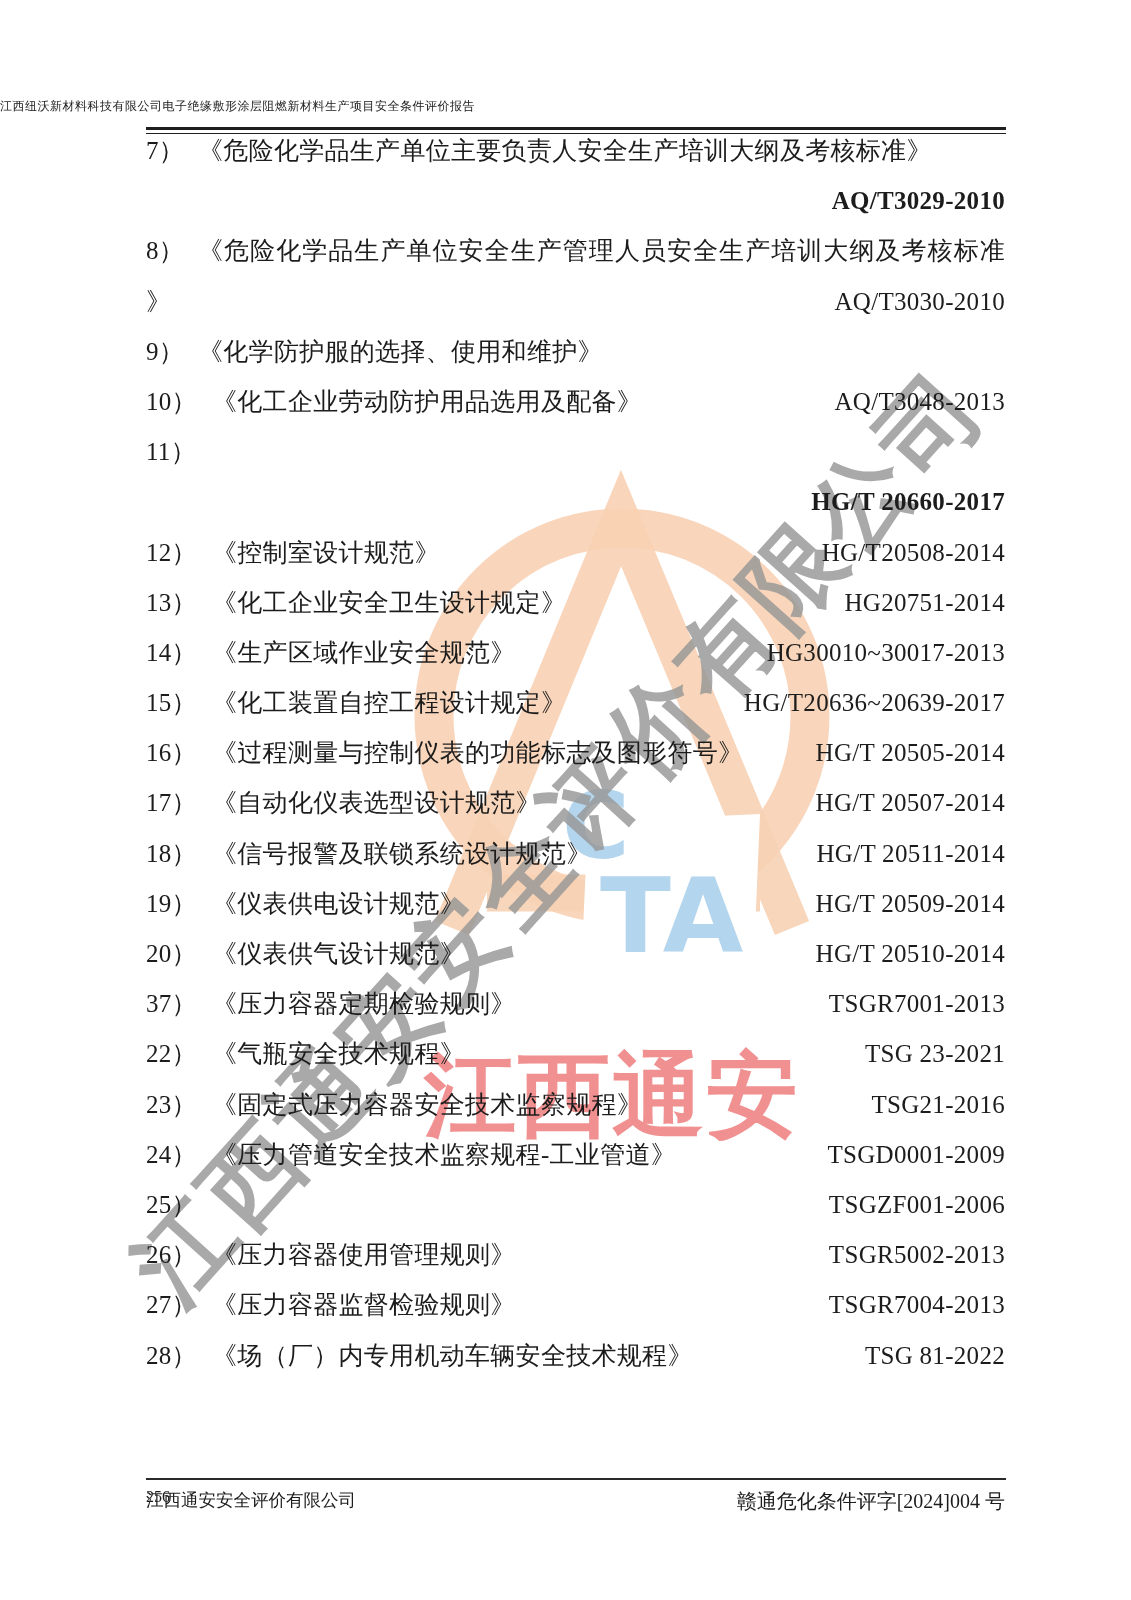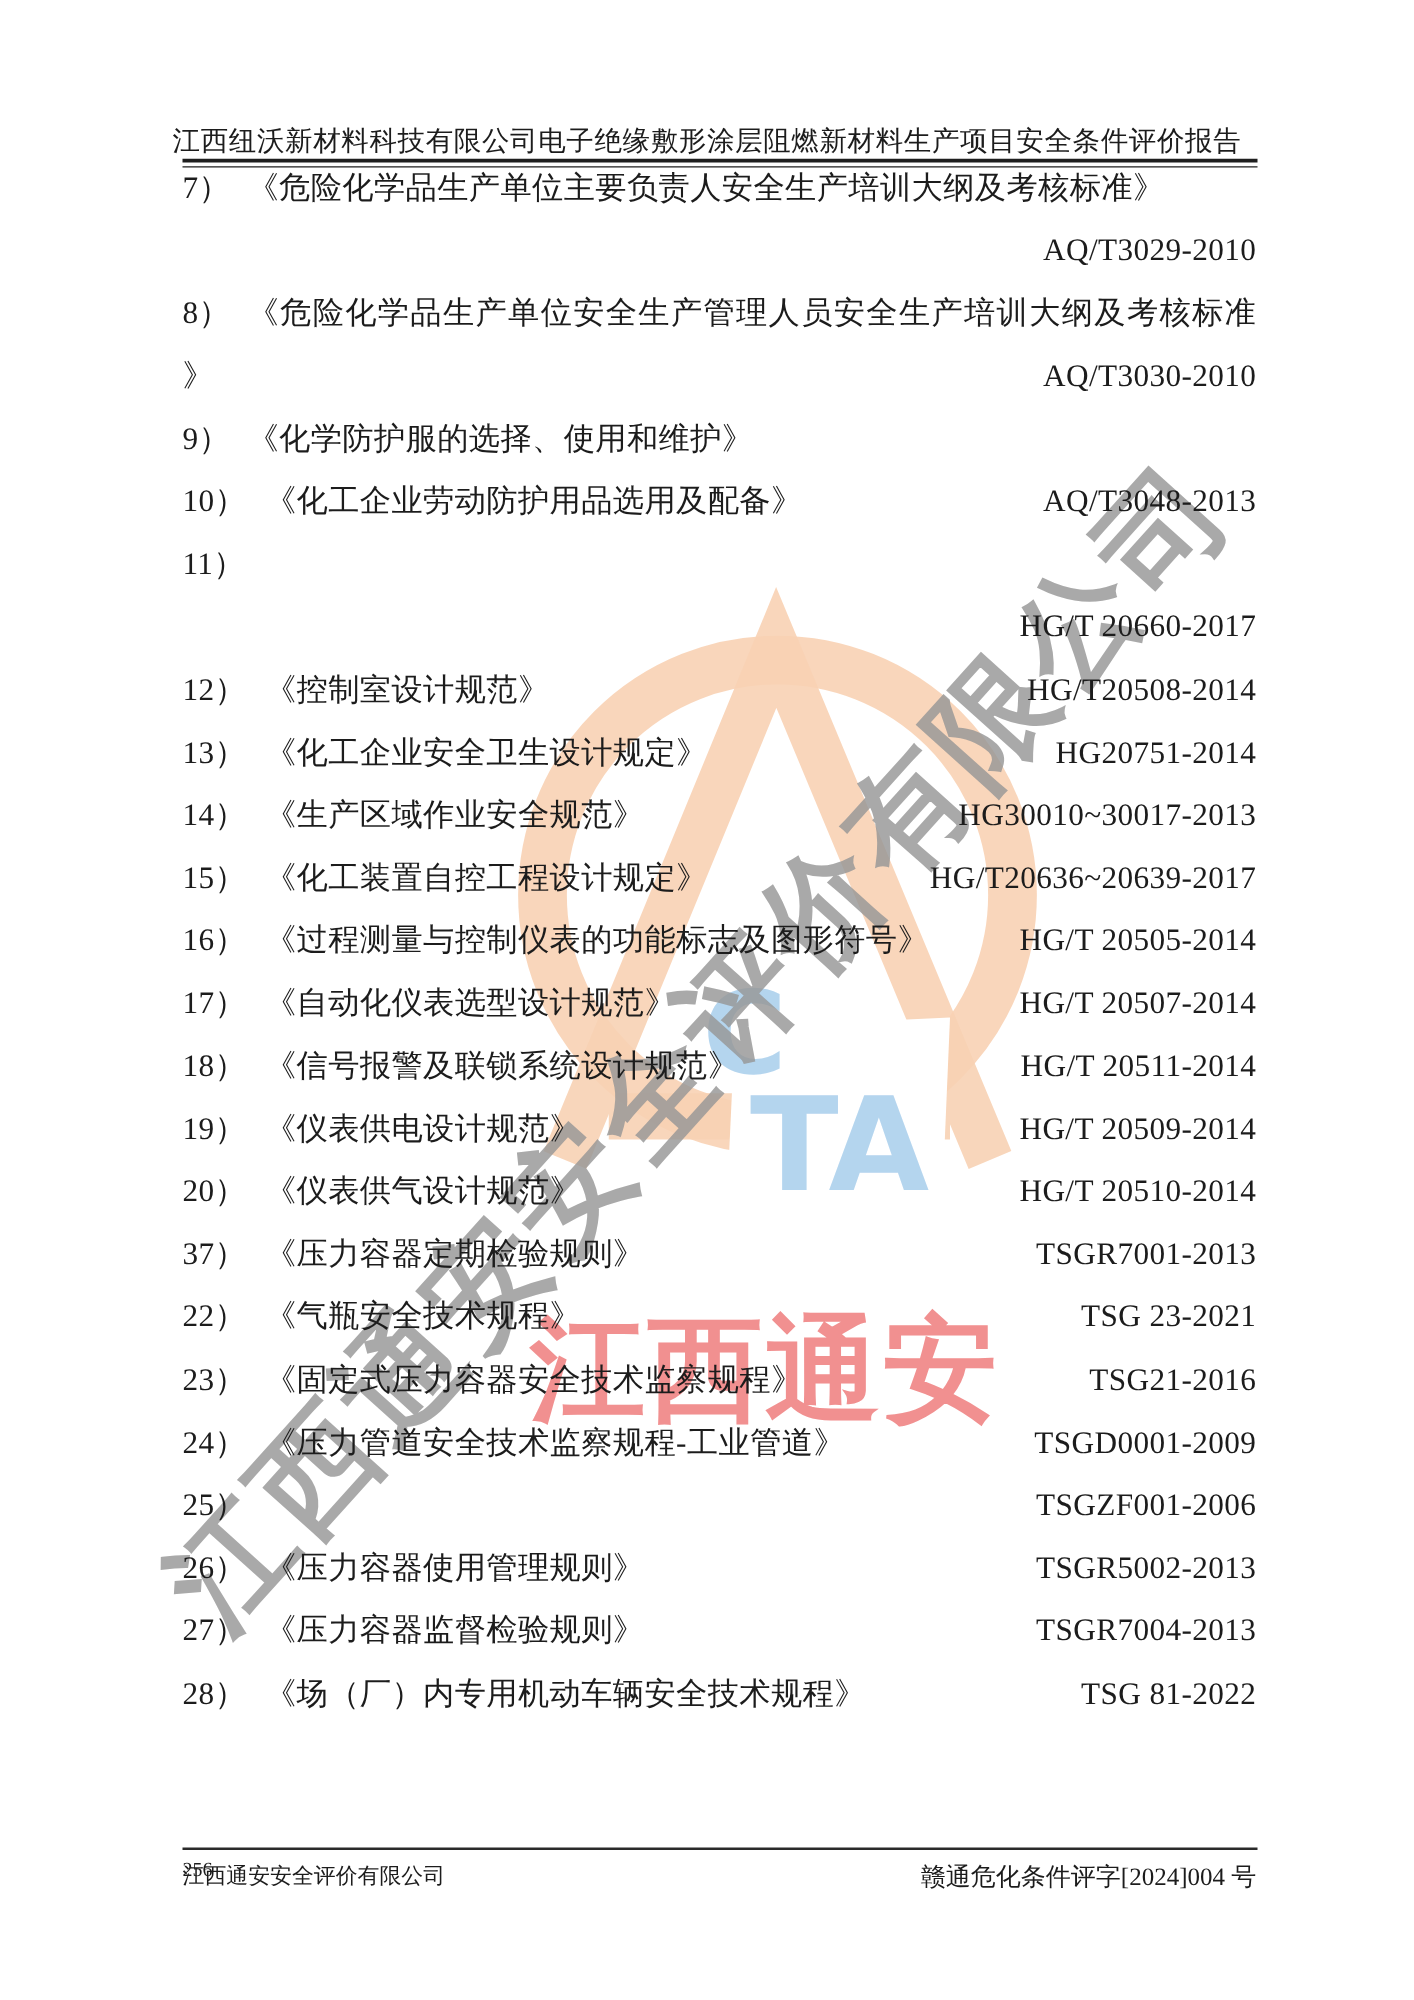--- a/index.html
+++ b/index.html
@@ -22,37 +22,37 @@
   }
   .wm-red{
     position:absolute;left:424px;top:1034px;
     font-family:"DejaVu Sans","Liberation Sans",sans-serif;
     font-weight:bold;font-size:92px;letter-spacing:2px;
     white-space:nowrap;color:rgba(238,125,125,0.85);
   }
   
   .header-title{
     position:absolute;left:0;top:98px;width:100%;
-    text-align:center;font-size:22px;letter-spacing:0.5px;
+    font-size:12px;letter-spacing:0.5px;
     z-index:1;
   }
   .rule-thick{position:absolute;left:146px;top:127px;width:860px;height:3px;background:#1f1f1f;z-index:1;}
   .rule-thin{position:absolute;left:146px;top:133px;width:860px;height:1px;background:#1f1f1f;z-index:1;}
   
   .list{
     position:absolute;left:146px;top:126px;width:859px;z-index:1;
     font-size:25px;letter-spacing:0.3px;
   }
   .row{display:flex;align-items:center;height:50.2px;line-height:50.2px;white-space:nowrap;}
   .num{flex:0 0 auto;width:66px;}
   .num.d1{width:52px;}
   .title{flex:0 0 auto;}
   .title.fill{flex:1 1 auto;text-align:justify;text-align-last:justify;white-space:normal;overflow:hidden;height:50.2px;}
   .code{margin-left:auto;flex:0 0 auto;}
-  .row.code-only{justify-content:center;}
+  .row.code-only{justify-content:center;font-weight:bold;}
   .closebr{flex:0 0 auto;}
   
   .footer-line{position:absolute;left:146px;top:1478px;width:860px;height:1.5px;background:#2a2a2a;z-index:1;}
   .footer-left{position:absolute;left:146px;top:1488px;font-size:17.5px;z-index:1;}
   .footer-center{position:absolute;left:146px;top:1488px;width:860px;text-align:left;font-size:16px;z-index:1;}
   .footer-right{position:absolute;right:126px;top:1488px;font-size:20px;z-index:1;}
 </style>
 </head>
 <body>
 

